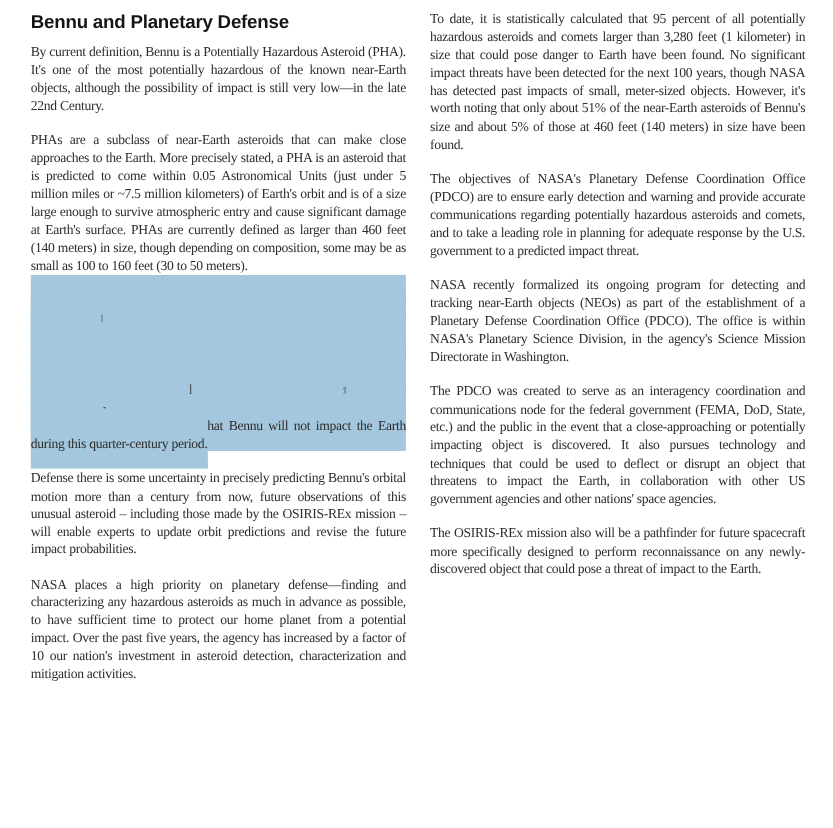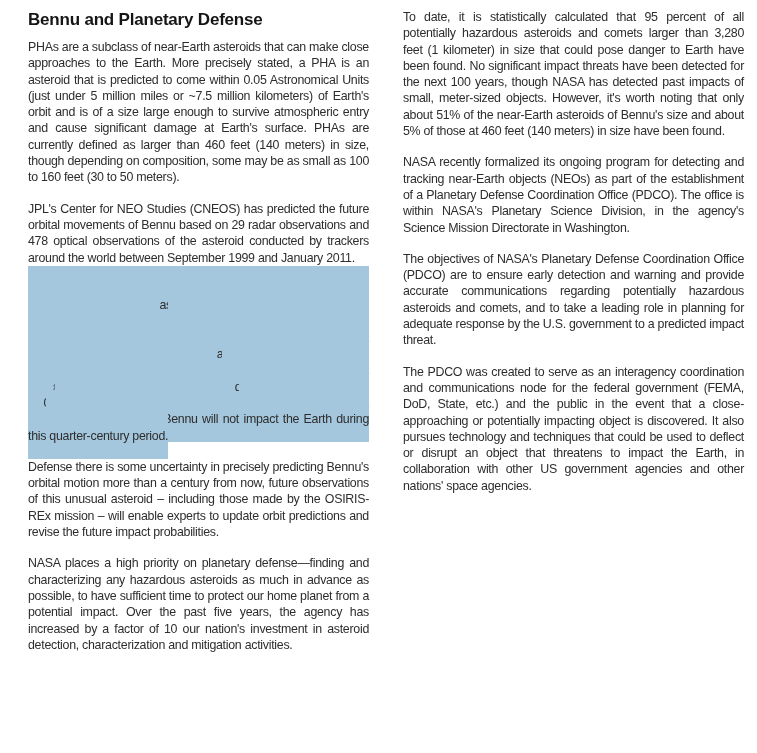--- a/index.html
+++ b/index.html
@@ -7,21 +7,21 @@
   html, body { margin: 0; padding: 0; }
   body {
     width: 757px;
     height: 753px;
     background: #ffffff;
     overflow: hidden;
     font-family: "Liberation Sans", sans-serif;
   }
   .page {
     display: flex;
-    gap: 34px;
+    gap: 22px;
     padding: 9px 27px 0 28px;
     width: 757px;
   }
   .col {
     width: 341px;
     flex: 0 0 341px;
     font-size: 12.4px;
     line-height: 16.3px;
     letter-spacing: -0.28px;
     color: #2d2d2d;
@@ -31,48 +31,50 @@
     font-size: 17px;
     line-height: 22px;
     font-weight: bold;
     letter-spacing: -0.2px;
     color: #151515;
     margin: 0 0 8px 0;
     text-align: left;
   }
   p.para {
     margin: 0 0 15px 0;
+    font-family: Liberation Serif, serif;
   }
   p.para:last-child { margin-bottom: 0; }
   .hl {
     background: var(--hl);
     padding: 16px 0;
   }
   .hl.tight { margin-left: 2px; }
 </style>
 </head>
 <body>
 
 <div class="page">
 
   <div class="col">
     <h1 class="doc-title">Bennu and Planetary Defense</h1>
 
+    <p class="para">By current definition, Bennu is a Potentially Hazardous Asteroid (PHA). It's one of the most potentially hazardous of the known near-Earth objects, although the possibility of impact is still very low—in the late 22nd Century.</p>
     <p class="para">PHAs are a subclass of near-Earth asteroids that can make close approaches to the Earth. More precisely stated, a PHA is an asteroid that is predicted to come within 0.05 Astronomical Units (just under 5 million miles or ~7.5 million kilometers) of Earth's orbit and is of a size large enough to survive atmospheric entry and cause significant damage at Earth's surface. PHAs are currently defined as larger than 460 feet (140 meters) in size, though depending on composition, some may be as small as 100 to 160 feet (30 to 50 meters).</p>
-    <p class="para">JPL's Center for NEO Studies (CNEOS) has predicted the future orbital movements of Bennu based on 29 radar observations and 478 optical observations of the asteroid conducted by trackers around the world between September 1999 and January 2011.</p>
 
     <p class="para"><span class="hl">The next very close approach of Bennu to Earth is predicted to occur in 2135, when the asteroid is expected to pass just slightly within the moon's orbit.</span>
 <span class="hl">This particularly close approach will change Bennu's orbit by a small amount, which is uncertain at this time and which may lead to a potential impact on Earth sometime between 1896 and 2199.</span>
 <span class="hl">CNEOS has calculated that the cumulative risk of impact by Bennu during this 24-year period is 0.</span><span class="hl tight">037% or a 1 in 2,700 chance.</span>
 <span class="hl">That means there is a 99.</span><span class="hl tight">819% probability that Bennu will not impact the Earth during this quarter-century period.</span></p>
 
     <p class="para">Defense there is some uncertainty in precisely predicting Bennu's orbital motion more than a century from now, future observations of this unusual asteroid – including those made by the OSIRIS-REx mission – will enable experts to update orbit predictions and revise the future impact probabilities.</p>
     <p class="para">NASA places a high priority on planetary defense—finding and characterizing any hazardous asteroids as much in advance as possible, to have sufficient time to protect our home planet from a potential impact. Over the past five years, the agency has increased by a factor of 10 our nation's investment in asteroid detection, characterization and mitigation activities.</p>
   </div>
 
   <div class="col">
     <p class="para">To date, it is statistically calculated that 95 percent of all potentially hazardous asteroids and comets larger than 3,280 feet (1 kilometer) in size that could pose danger to Earth have been found. No significant impact threats have been detected for the next 100 years, though NASA has detected past impacts of small, meter-sized objects. However, it's worth noting that only about 51% of the near-Earth asteroids of Bennu's size and about 5% of those at 460 feet (140 meters) in size have been found.</p>
+    <p class="para">The objectives of NASA's Planetary Defense Coordination Office (PDCO) are to ensure early detection and warning and provide accurate communications regarding potentially hazardous asteroids and comets, and to take a leading role in planning for adequate response by the U.S. government to a predicted impact threat.</p>
     <p class="para">NASA recently formalized its ongoing program for detecting and tracking near-Earth objects (NEOs) as part of the establishment of a Planetary Defense Coordination Office (PDCO). The office is within NASA's Planetary Science Division, in the agency's Science Mission Directorate in Washington.</p>
-    <p class="para">The objectives of NASA's Planetary Defense Coordination Office (PDCO) are to ensure early detection and warning and provide accurate communications regarding potentially hazardous asteroids and comets, and to take a leading role in planning for adequate response by the U.S. government to a predicted impact threat.</p>
     <p class="para">The PDCO was created to serve as an interagency coordination and communications node for the federal government (FEMA, DoD, State, etc.) and the public in the event that a close-approaching or potentially impacting object is discovered. It also pursues technology and techniques that could be used to deflect or disrupt an object that threatens to impact the Earth, in collaboration with other US government agencies and other nations' space agencies.</p>
+    <p class="para">The OSIRIS-REx mission also will be a pathfinder for future spacecraft more specifically designed to perform reconnaissance on any newly-discovered object that could pose a threat of impact to the Earth.</p>
   </div>
 
 </div>
 
 </body></html>

